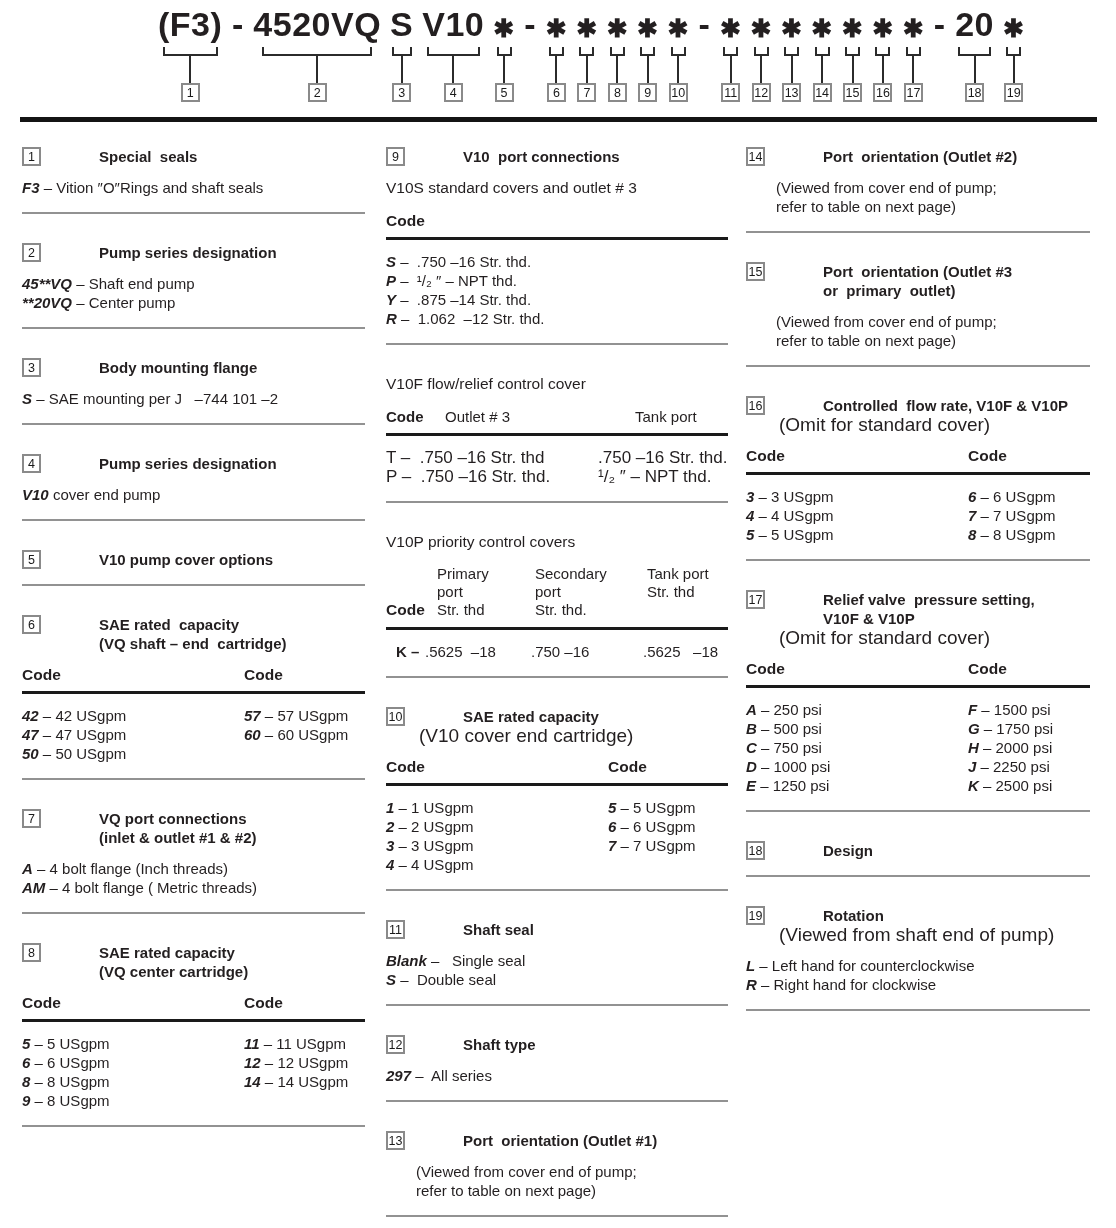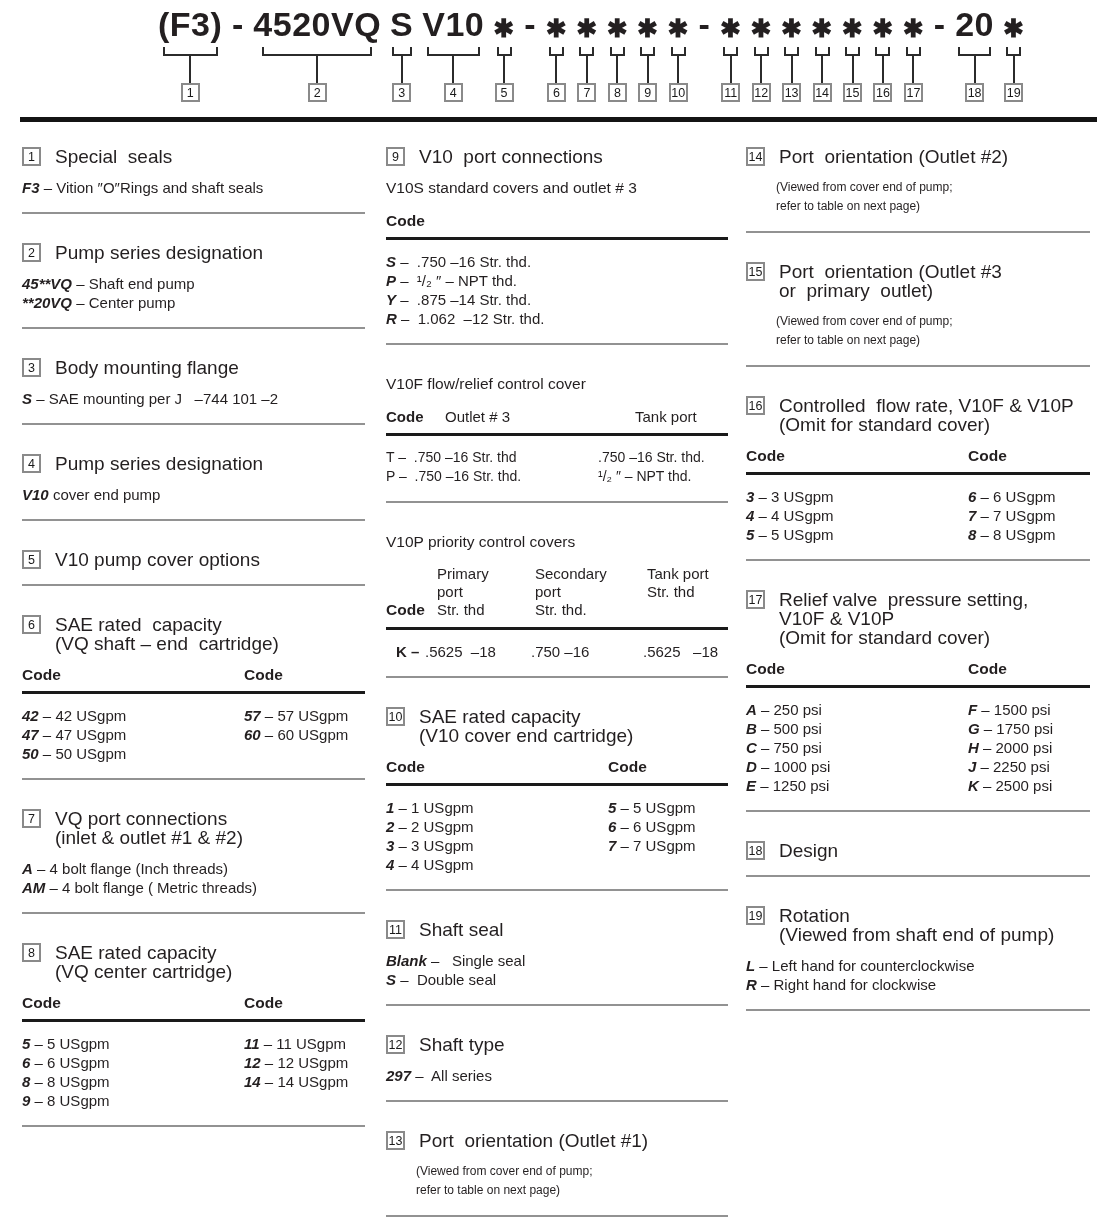--- a/index.html
+++ b/index.html
@@ -21,36 +21,36 @@
   .top-rule{position:absolute;left:20px;right:19px;top:117px;height:5px;background:#141414;}
 
   
   .col{position:absolute;top:147px;}
   #col-left{left:22px;width:343px;}
   #col-mid{left:386px;width:342px;}
   #col-right{left:746px;width:344px;}
 
   .sec-head{display:flex;gap:14px;margin-bottom:12px;align-items:flex-start;}
   .sec-head .numbox{flex:0 0 19px;margin-top:0;}
-  .h-line{display:block;font-weight:400;font-size:19px;line-height:19px;}
+  .h-line{display:block;font-weight:700;font-size:15px;line-height:19px;margin-left:44px;}
   .h-sub{display:block;font-weight:400;font-size:19px;line-height:19px;}
 
   .entry{font-size:15px;line-height:19px;}
   .entry .code{font-weight:700;font-style:italic;}
   .boldline{font-weight:400;font-size:15.5px;line-height:19px;margin:8px 0 14px;}
-  .note{font-size:12px;line-height:19px;padding-left:30px;}
+  .note{font-size:15px;line-height:19px;padding-left:30px;}
   .rule{height:2px;background:#929292;margin:15px 0 29px;}
 
   .codehead{display:grid;grid-template-columns:222px 1fr;font-weight:700;font-size:15.5px;line-height:19px;margin-bottom:7px;}
   .rule-thick{height:3px;background:#1a1a1a;margin-bottom:12px;}
   .twocol{display:grid;grid-template-columns:222px 1fr;}
 
   .vt-head{display:grid;grid-template-columns:59px 190px 1fr;font-size:15px;line-height:19px;margin-bottom:7px;}
   .vt-head .hc{font-weight:700;}
-  .vt-row{display:grid;grid-template-columns:212px 1fr;font-size:14px;line-height:19px;}
+  .vt-row{display:grid;grid-template-columns:212px 1fr;font-size:17px;line-height:19px;}
 
   .pt-head{display:grid;grid-template-columns:51px 98px 112px 1fr;font-size:15px;line-height:18px;margin-bottom:8px;}
   .pt-head .pt-code{font-weight:700;align-self:end;font-size:15.5px;}
   .pt-row{display:grid;grid-template-columns:39px 106px 112px 1fr;font-size:15px;line-height:19px;}
   .pt-row .code{font-weight:700;padding-left:10px;}
 </style>
 </head>
 <body>
 
 <div class="page">

